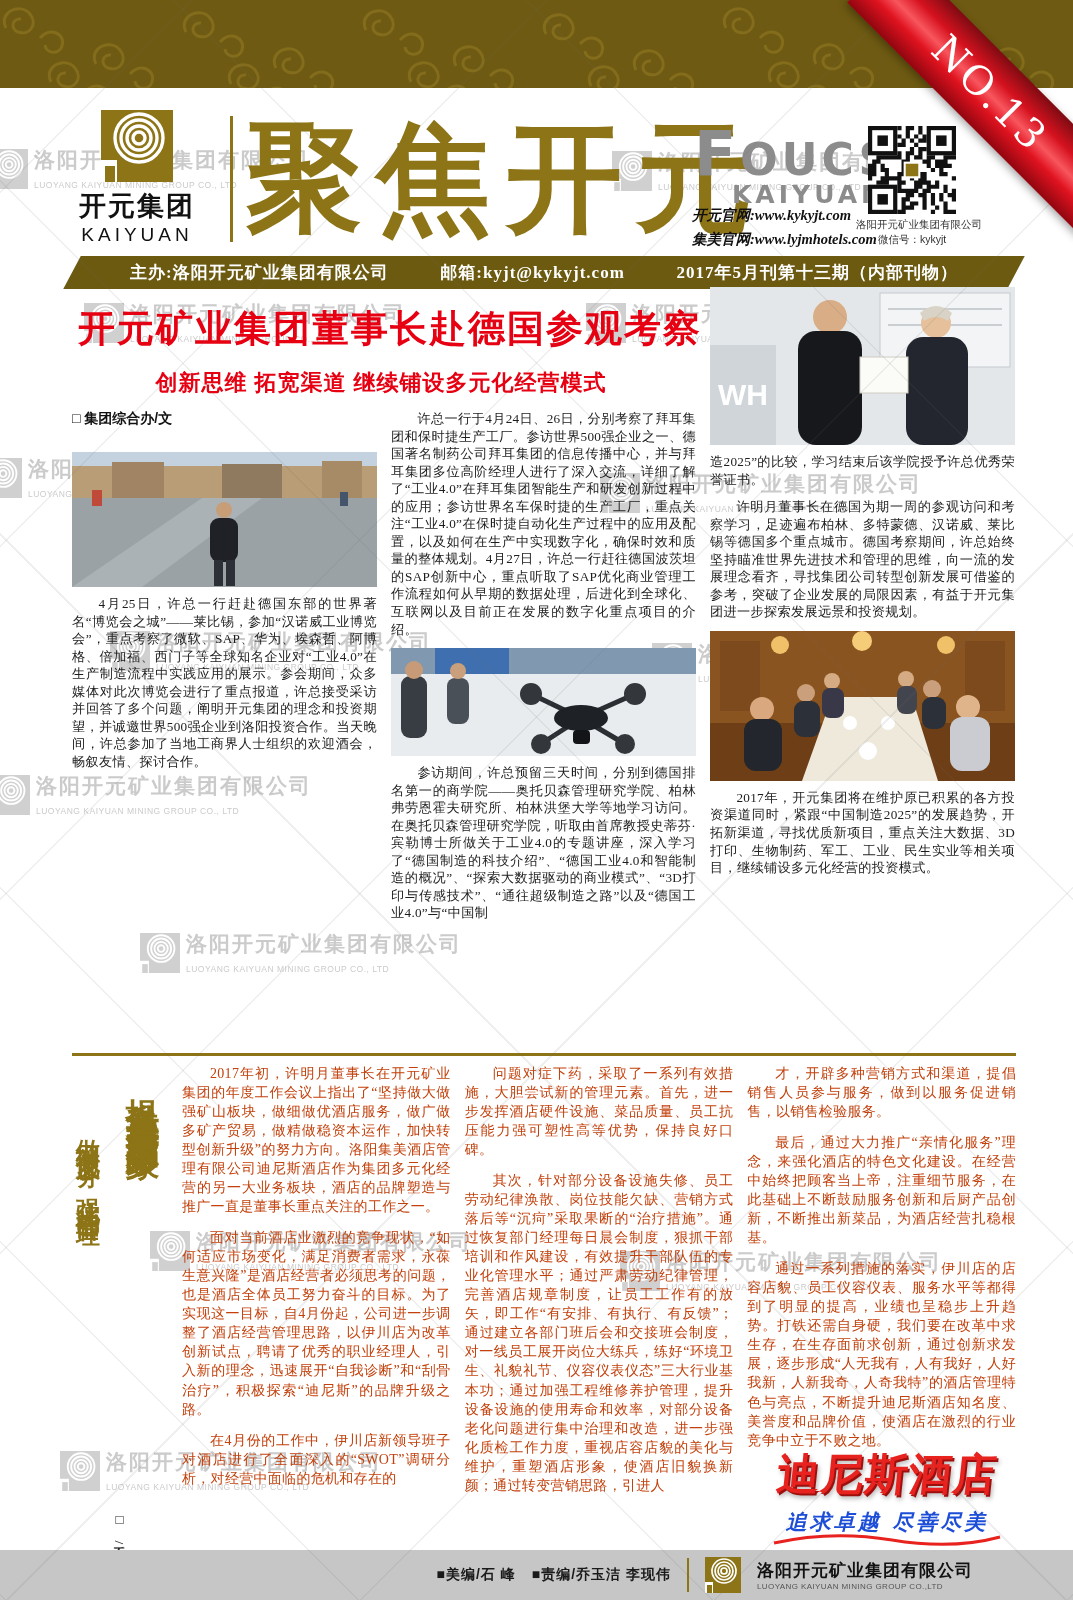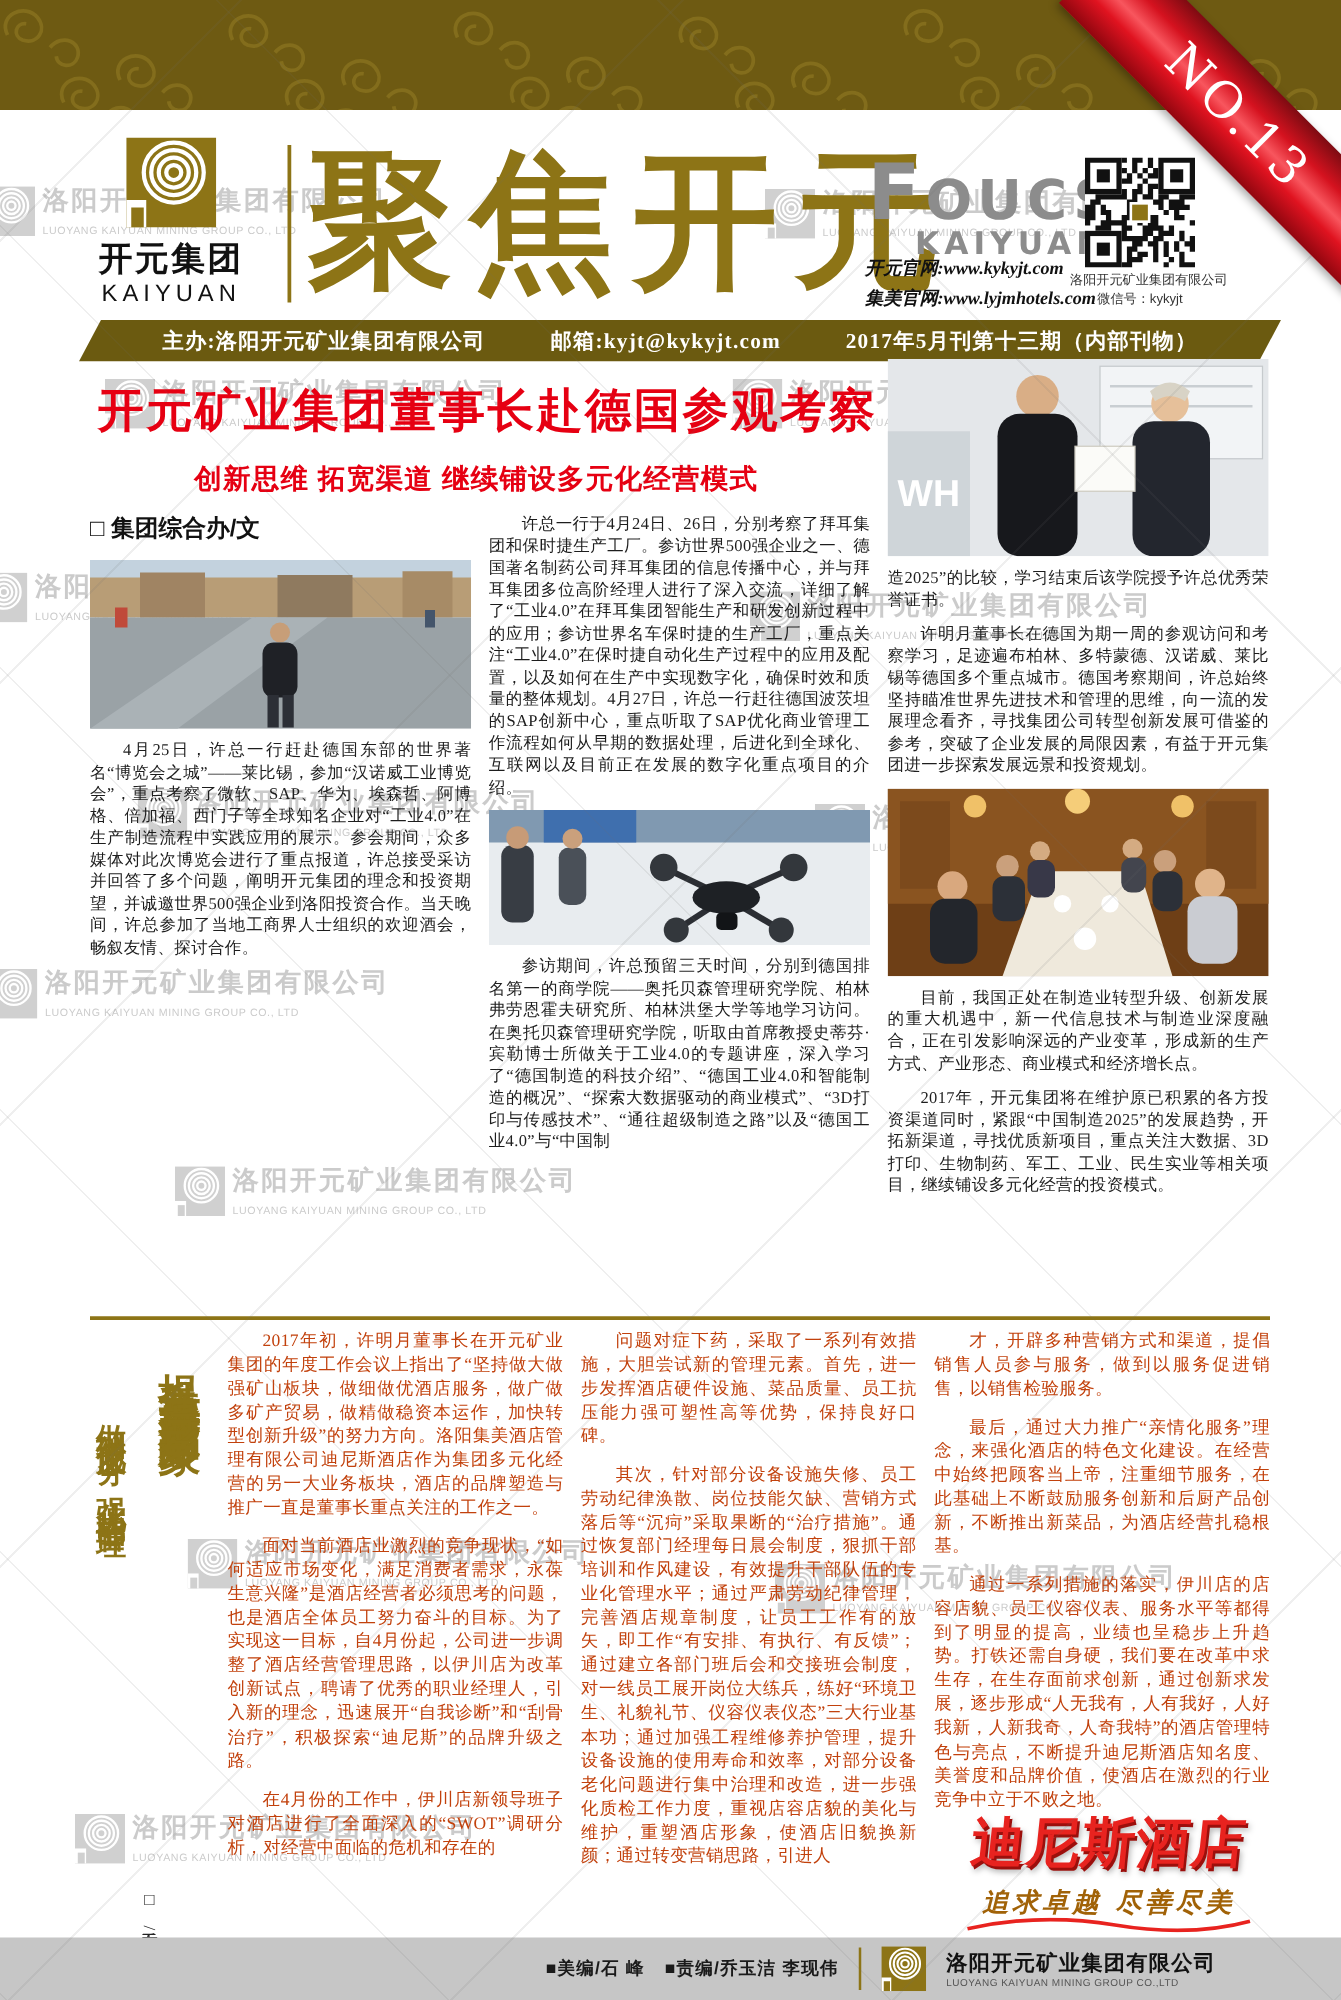--- a/index.html
+++ b/index.html
@@ -61,21 +61,21 @@
     height:100%; padding:0 58px; color:#fff; font-weight:bold; font-size:17px;
     font-family:"Liberation Serif",serif; letter-spacing:1px;
   }
   
   .a1-head { position:absolute; left:78px; top:304px; width:606px; text-align:center; z-index:3; }
   .a1-title { font-size:37px; font-weight:900; color:#e60012; font-family:"Liberation Sans",sans-serif; letter-spacing:2px; white-space:nowrap; }
   .a1-sub { font-size:22px; font-weight:bold; color:#e60012; font-family:"Liberation Sans",sans-serif; margin-top:14px; letter-spacing:1px; }
   .a1-cols { position:absolute; left:72px; top:287px; width:944px; height:766px; display:flex; gap:14px; z-index:2; }
   .col { width:305px; height:100%; overflow:hidden; }
   .pad { padding-top:123px; }
-  .byline { font-size:19px; font-weight:bold; font-family:"Liberation Sans",sans-serif; color:#111; margin-bottom:12px; }
+  .byline { font-size:14px; font-weight:bold; font-family:"Liberation Sans",sans-serif; color:#111; margin-bottom:24px; }
   .photo { display:block; width:100%; margin:0 0 8px 0; }
   .bp { font-size:13.2px; line-height:1.33; text-align:justify; text-indent:2em; margin-bottom:10px; letter-spacing:.3px; color:#1d1d1d; }
   .noind { text-indent:0; }
   .gold-rule { position:absolute; left:72px; top:1053px; width:944px; height:3px; background:#8d7416; z-index:2; }
   
   .a2 { position:absolute; left:72px; top:1064px; width:944px; height:482px; display:flex; gap:14px; z-index:2; }
   .vh { position:relative; width:96px; flex:0 0 auto; }
   .vh-main {
     position:absolute; right:2px; top:8px; height:460px;
     writing-mode:vertical-rl; font-family:"Liberation Sans",sans-serif;
@@ -89,21 +89,21 @@
   .vh-byline { position:absolute; right:40px; bottom:-2px; writing-mode:vertical-rl; font-size:13.5px; color:#222; letter-spacing:2px; }
   .col2w { width:273px; height:100%; overflow:hidden; }
   .bp2 { font-size:14px; line-height:1.36; text-align:justify; text-indent:2em; margin-bottom:12px; letter-spacing:.3px; color:#c2410c; }
   .colC { position:relative; }
   .hotel-logo { position:absolute; right:-2px; bottom:0; width:262px; text-align:center; z-index:4; }
   .hotel-name {
     font-family:"Liberation Sans",sans-serif; font-size:43px; font-weight:900; color:#e8231f;
     letter-spacing:1px; transform:skewX(-6deg); white-space:nowrap;
     text-shadow:2px 2px 0 #9c0f0c, 3px 4px 5px rgba(0,0,0,.35);
   }
-  .hotel-tag { font-family:"DejaVu Serif",serif; font-style:italic; font-weight:bold; font-size:21px; color:#a16207; margin-top:4px; letter-spacing:3px; white-space:nowrap; }
+  .hotel-tag { font-family:"DejaVu Serif",serif; font-style:italic; font-weight:bold; font-size:21px; color:#1d4ed8; margin-top:4px; letter-spacing:3px; white-space:nowrap; }
   .hotel-tag svg { display:block; margin:-2px auto 0; }
   
   .footer {
     position:absolute; left:0; top:1550px; width:1073px; height:50px; background:#c6c6c6; z-index:2;
     display:flex; align-items:center; justify-content:flex-end; gap:16px; padding-right:100px;
     font-family:"Liberation Sans",sans-serif;
   }
   .footer .eds { font-size:14px; font-weight:bold; color:#1a1a1a; letter-spacing:1px; }
   .footer .fdiv { width:2px; height:34px; background:#8d7416; }
   .footer .ficon { width:36px; height:36px; color:#8d7416; }
@@ -379,21 +379,20 @@
           <rect x="84" y="70" width="26" height="36" rx="9" fill="#2c3038"></rect>
         <circle cx="122" cy="50" r="8" fill="#d4ab82"></circle>
           <rect x="112" y="57" width="22" height="30" rx="8" fill="#383848"></rect>
         <circle cx="258" cy="76" r="12" fill="#e0b48a"></circle>
           <rect x="240" y="86" width="40" height="54" rx="12" fill="#caccd2"></rect>
         <circle cx="222" cy="58" r="9" fill="#caa07c"></circle>
           <rect x="212" y="66" width="24" height="32" rx="9" fill="#2c3038"></rect>
         <circle cx="196" cy="48" r="8" fill="#d4ab82"></circle>
           <rect x="187" y="55" width="20" height="28" rx="8" fill="#43454e"></rect>
       </svg>
-      <p class="bp">目前，我国正处在制造业转型升级、创新发展的重大机遇中，新一代信息技术与制造业深度融合，正在引发影响深远的产业变革，形成新的生产方式、产业形态、商业模式和经济增长点。</p>
       <p class="bp">2017年，开元集团将在维护原已积累的各方投资渠道同时，紧跟“中国制造2025”的发展趋势，开拓新渠道，寻找优质新项目，重点关注大数据、3D打印、生物制药、军工、工业、民生实业等相关项目，继续铺设多元化经营的投资模式。</p>
     </div>
   </div>
 
   <div class="gold-rule"></div>
 
   <div class="a2">
     <div class="vh">
       <div class="vh-main">提升集美迪尼斯酒店品牌形象</div>
       <div class="vh-sub">做细做优服务　强化内部管理</div>

